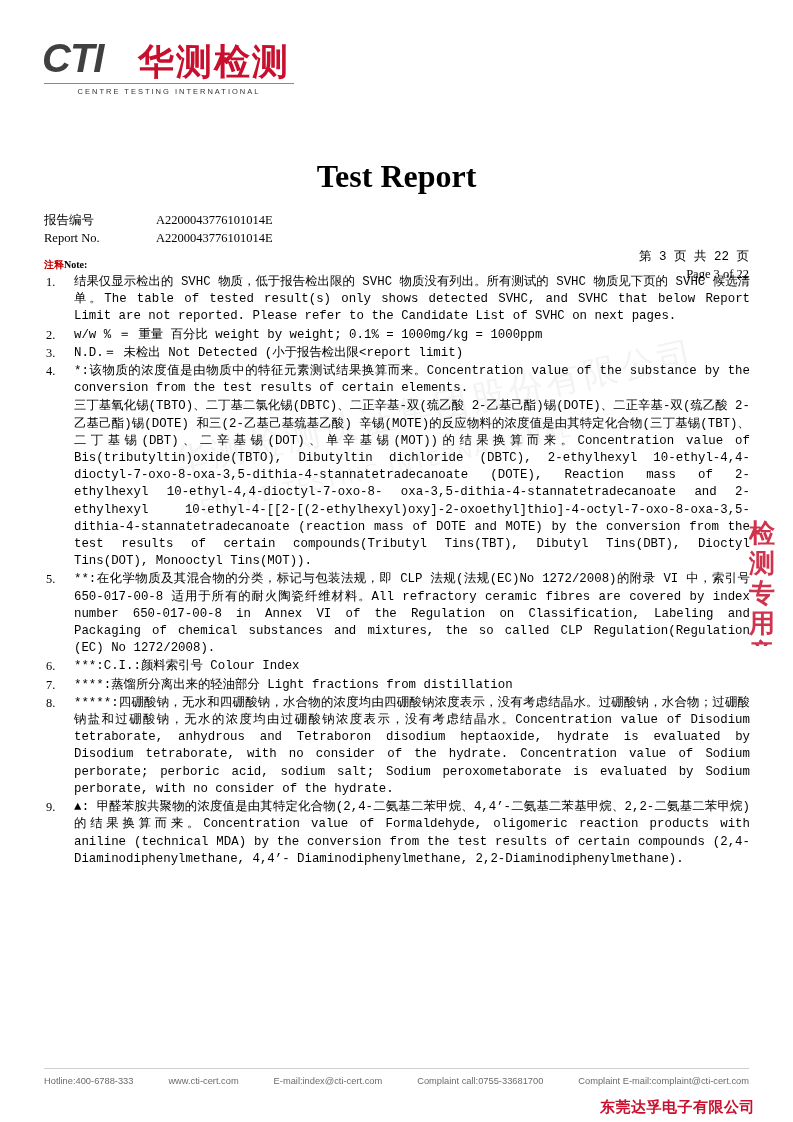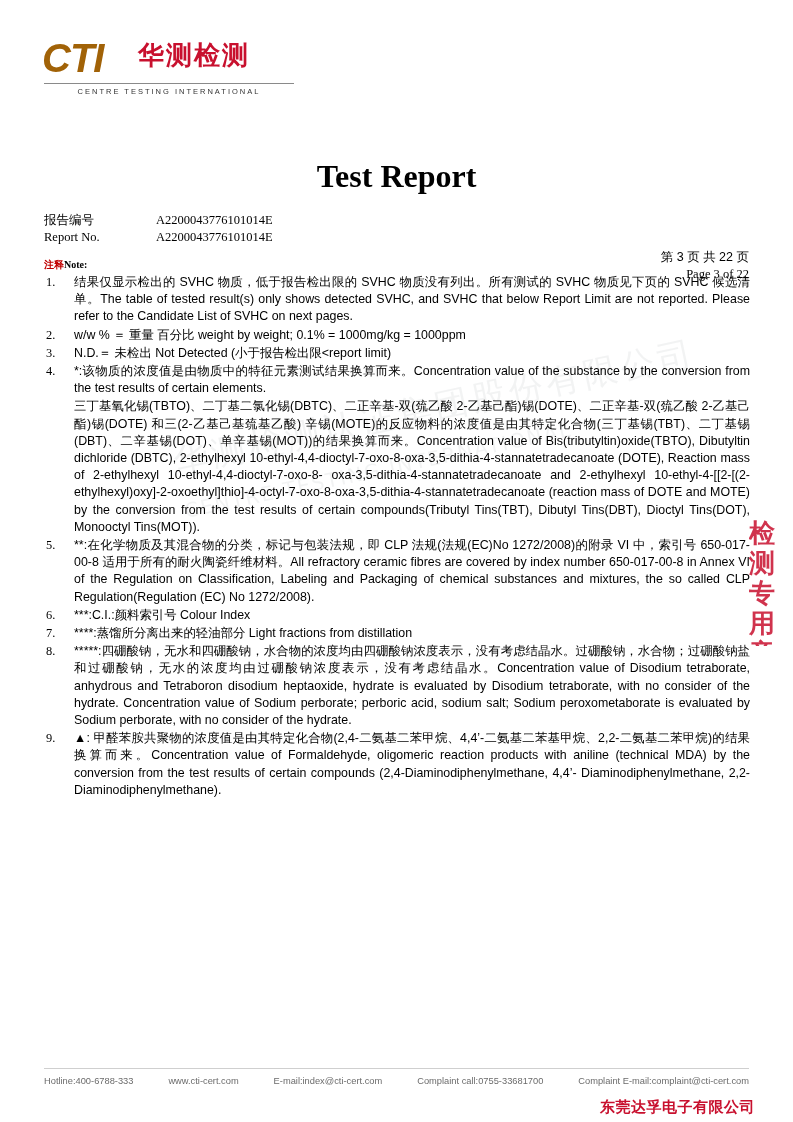--- a/index.html
+++ b/index.html
@@ -30,30 +30,30 @@
     width: 260px;
     height: 60px;
   }
   .logo-cti {
     position: absolute;
     top: 0; left: 0;
     font-family: "Liberation Sans", sans-serif;
     font-weight: bold;
     font-style: italic;
     font-size: 40px;
-    color: #a16207;
+    color: #404040;
     letter-spacing: -1px;
   }
   .logo-cn {
     position: absolute;
     top: 2px;
     left: 96px;
     font-family: "DejaVu Sans", sans-serif;
     font-weight: bold;
-    font-size: 26px;
+    font-size: 36px;
     color: #c8102e;
     letter-spacing: 2px;
   }
   .logo-sub {
     position: absolute;
     top: 47px;
     left: 2px;
     width: 250px;
     font-family: "Liberation Sans", sans-serif;
     font-size: 7.5px;
@@ -204,21 +204,21 @@
   .company-stamp {
     position: absolute;
     right: 38px;
     top: 1098px;
     font-family: "DejaVu Sans", sans-serif;
     font-size: 15px;
     color: #c8102e;
     font-weight: bold;
     letter-spacing: 0.5px;
   }
-  .cn { font-family: Liberation Sans, sans-serif; }
+  .cn { font-family: Liberation Mono, monospace; }
 </style>
 </head>
 <body>
 
 <div class="page">
 
   <div class="logo-block">
     <div class="logo-cti">CTI</div>
     <div class="logo-cn">华测检测</div>
     <div class="logo-sub">CENTRE TESTING INTERNATIONAL</div>

